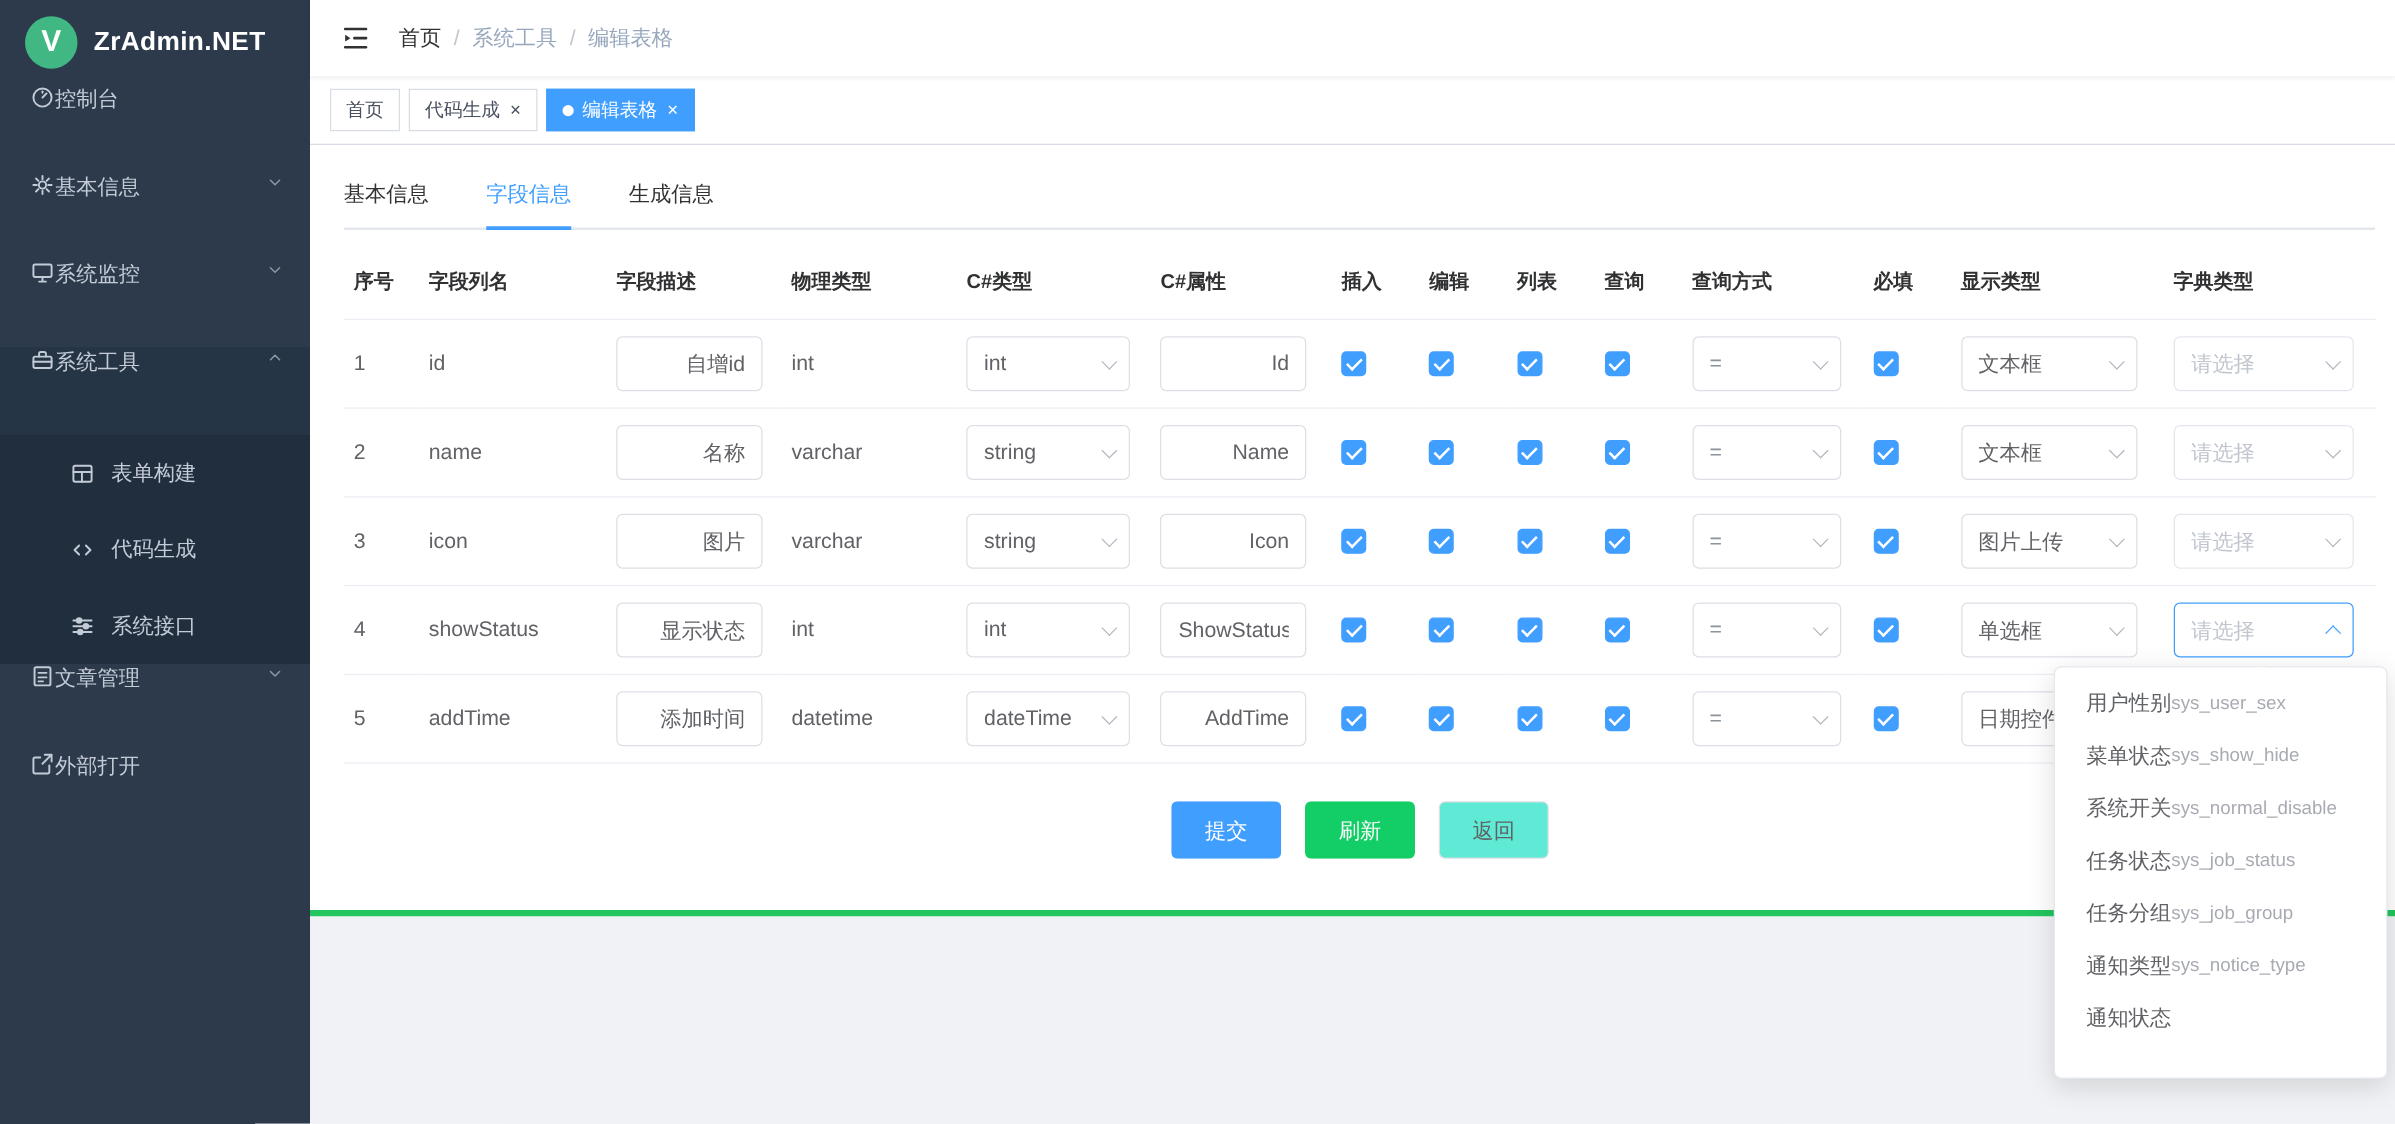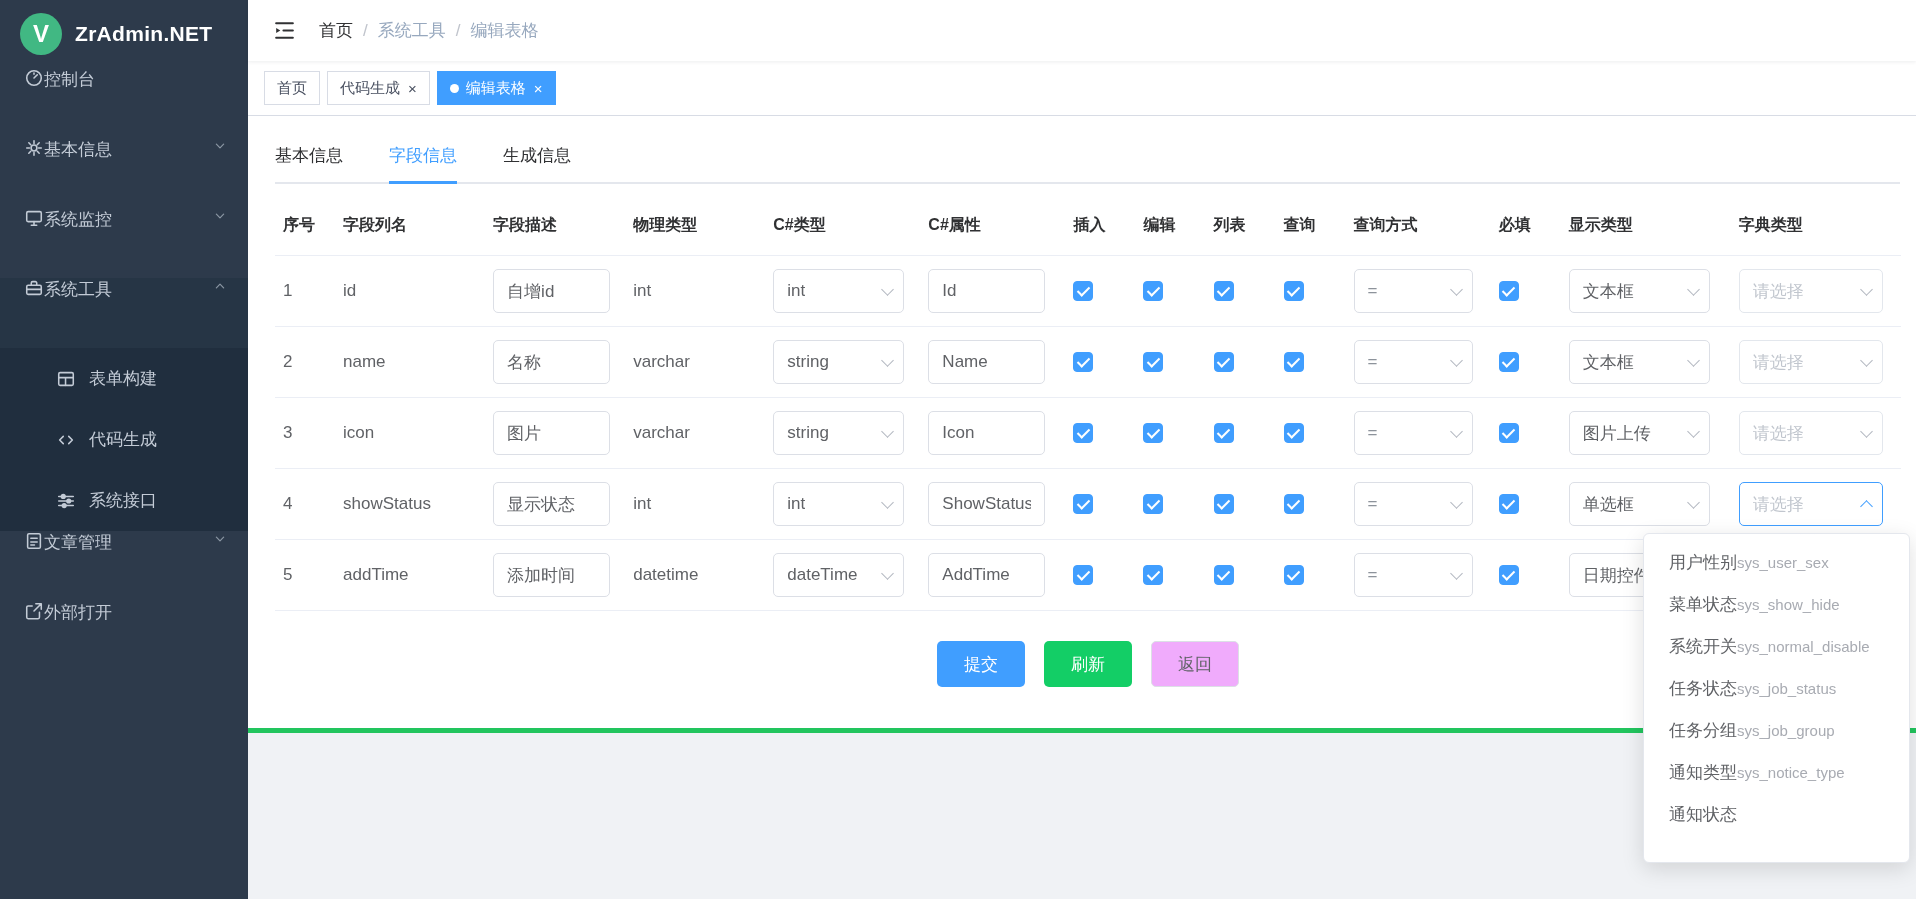--- a/index.html
+++ b/index.html
@@ -50,21 +50,21 @@
   .content-tabs { display:flex; gap:46px; border-bottom:2px solid #e4e7ed; }
   .ctab { font-size:17px; color:#303133; padding:10px 0 15px; cursor:pointer; position:relative; }
   .ctab.active { color:#409eff; }
   .ctab.active::after { content:""; position:absolute; left:0; right:0; bottom:-2px; height:3px; background:#409eff; }
 
   
   table.fields { border-collapse:collapse; table-layout:fixed; width:1626px; margin-top:12px; }
   table.fields th { text-align:left; font-size:16px; font-weight:bold; color:#303133; padding:19px 8px; border-bottom:1px solid #ebeef5; }
   table.fields td { height:71px; font-size:17px; color:#606266; padding:0 8px; border-bottom:1px solid #ebeef5; }
 
-  .ui-input { height:44px; border:1px solid #dcdfe6; border-radius:5px; padding:0 13px; font-size:17px; color:#606266; font-family:inherit; background:#fff; outline:none; }
+  .ui-input { height:44px; border:1px solid #dcdfe6; border-radius:5px; padding:0 13px; font-size:17px; color:#606266; font-family:inherit; background:#fff; outline:none;text-align:right; }
   .w-desc { width:117px; }
   .w-prop { width:117px; }
 
   .ui-select { height:44px; border:1px solid #dcdfe6; border-radius:5px; background:#fff; display:flex; align-items:center; justify-content:space-between; padding:0 11px 0 13px; cursor:pointer; }
   .ui-select .txt { white-space:nowrap; overflow:hidden; }
   .ui-select .chev { flex-shrink:0; width:9px; height:9px; border-right:1.8px solid #b1b6bf; border-bottom:1.8px solid #b1b6bf; transform:rotate(45deg); margin-top:-4px; margin-left:8px; }
   .ui-select.muted .txt { color:#8d939b; }
   .ui-select.placeholder .txt { color:#c1c6ce; }
   .w-type { width:131px; }
   .w-query { width:119px; }
@@ -74,21 +74,21 @@
   .ui-select.open .chev { transform:rotate(-135deg); margin-top:4px; border-color:#409eff; }
 
   .cb { width:20px; height:20px; border:1px solid #dcdfe6; border-radius:4px; background:#fff; display:inline-flex; align-items:center; justify-content:center; cursor:pointer; vertical-align:middle; }
   .cb.checked { background:#409eff; border-color:#409eff; }
   .cb.checked::after { content:""; width:5px; height:10px; border-right:2.5px solid #fff; border-bottom:2.5px solid #fff; transform:rotate(45deg); margin-top:-3px; }
 
   .actions { width:1626px; display:flex; justify-content:center; gap:19px; margin-top:30px; }
   .btn { height:46px; padding:0 26px; border-radius:5px; font-size:17px; display:flex; align-items:center; border:1px solid transparent; cursor:pointer; font-family:inherit; }
   .btn-primary { background:#409eff; color:#fff; }
   .btn-success { background:#13ce66; color:#fff; }
-  .btn-plain  { background:#f0abfc; border-color:#dcdfe6; color:#606266; }
+  .btn-plain  { background:#5eead4; border-color:#dcdfe6; color:#606266; }
 
   .page-rest { flex:1; background:#f0f2f5; }
 
   
   .dict-panel { position:absolute; left:1643px; top:533px; width:267px; height:330px; background:#fff; border:1px solid #e4e7ed; border-radius:6px; box-shadow:0 6px 22px rgba(0,0,0,.13); z-index:20; overflow:hidden; }
   .dict-arrow { position:absolute; top:-6px; left:158px; width:11px; height:11px; background:#fff; border-left:1px solid #e4e7ed; border-top:1px solid #e4e7ed; transform:rotate(45deg); }
   .dict-list { padding-top:7px; }
   .dict-item { height:42px; display:flex; align-items:center; padding:0 21px 0 25px; cursor:pointer; }
   .dict-item .lbl { font-size:17px; color:#606266; }
   .dict-item .val { font-size:15px; color:#a8abb2; }

